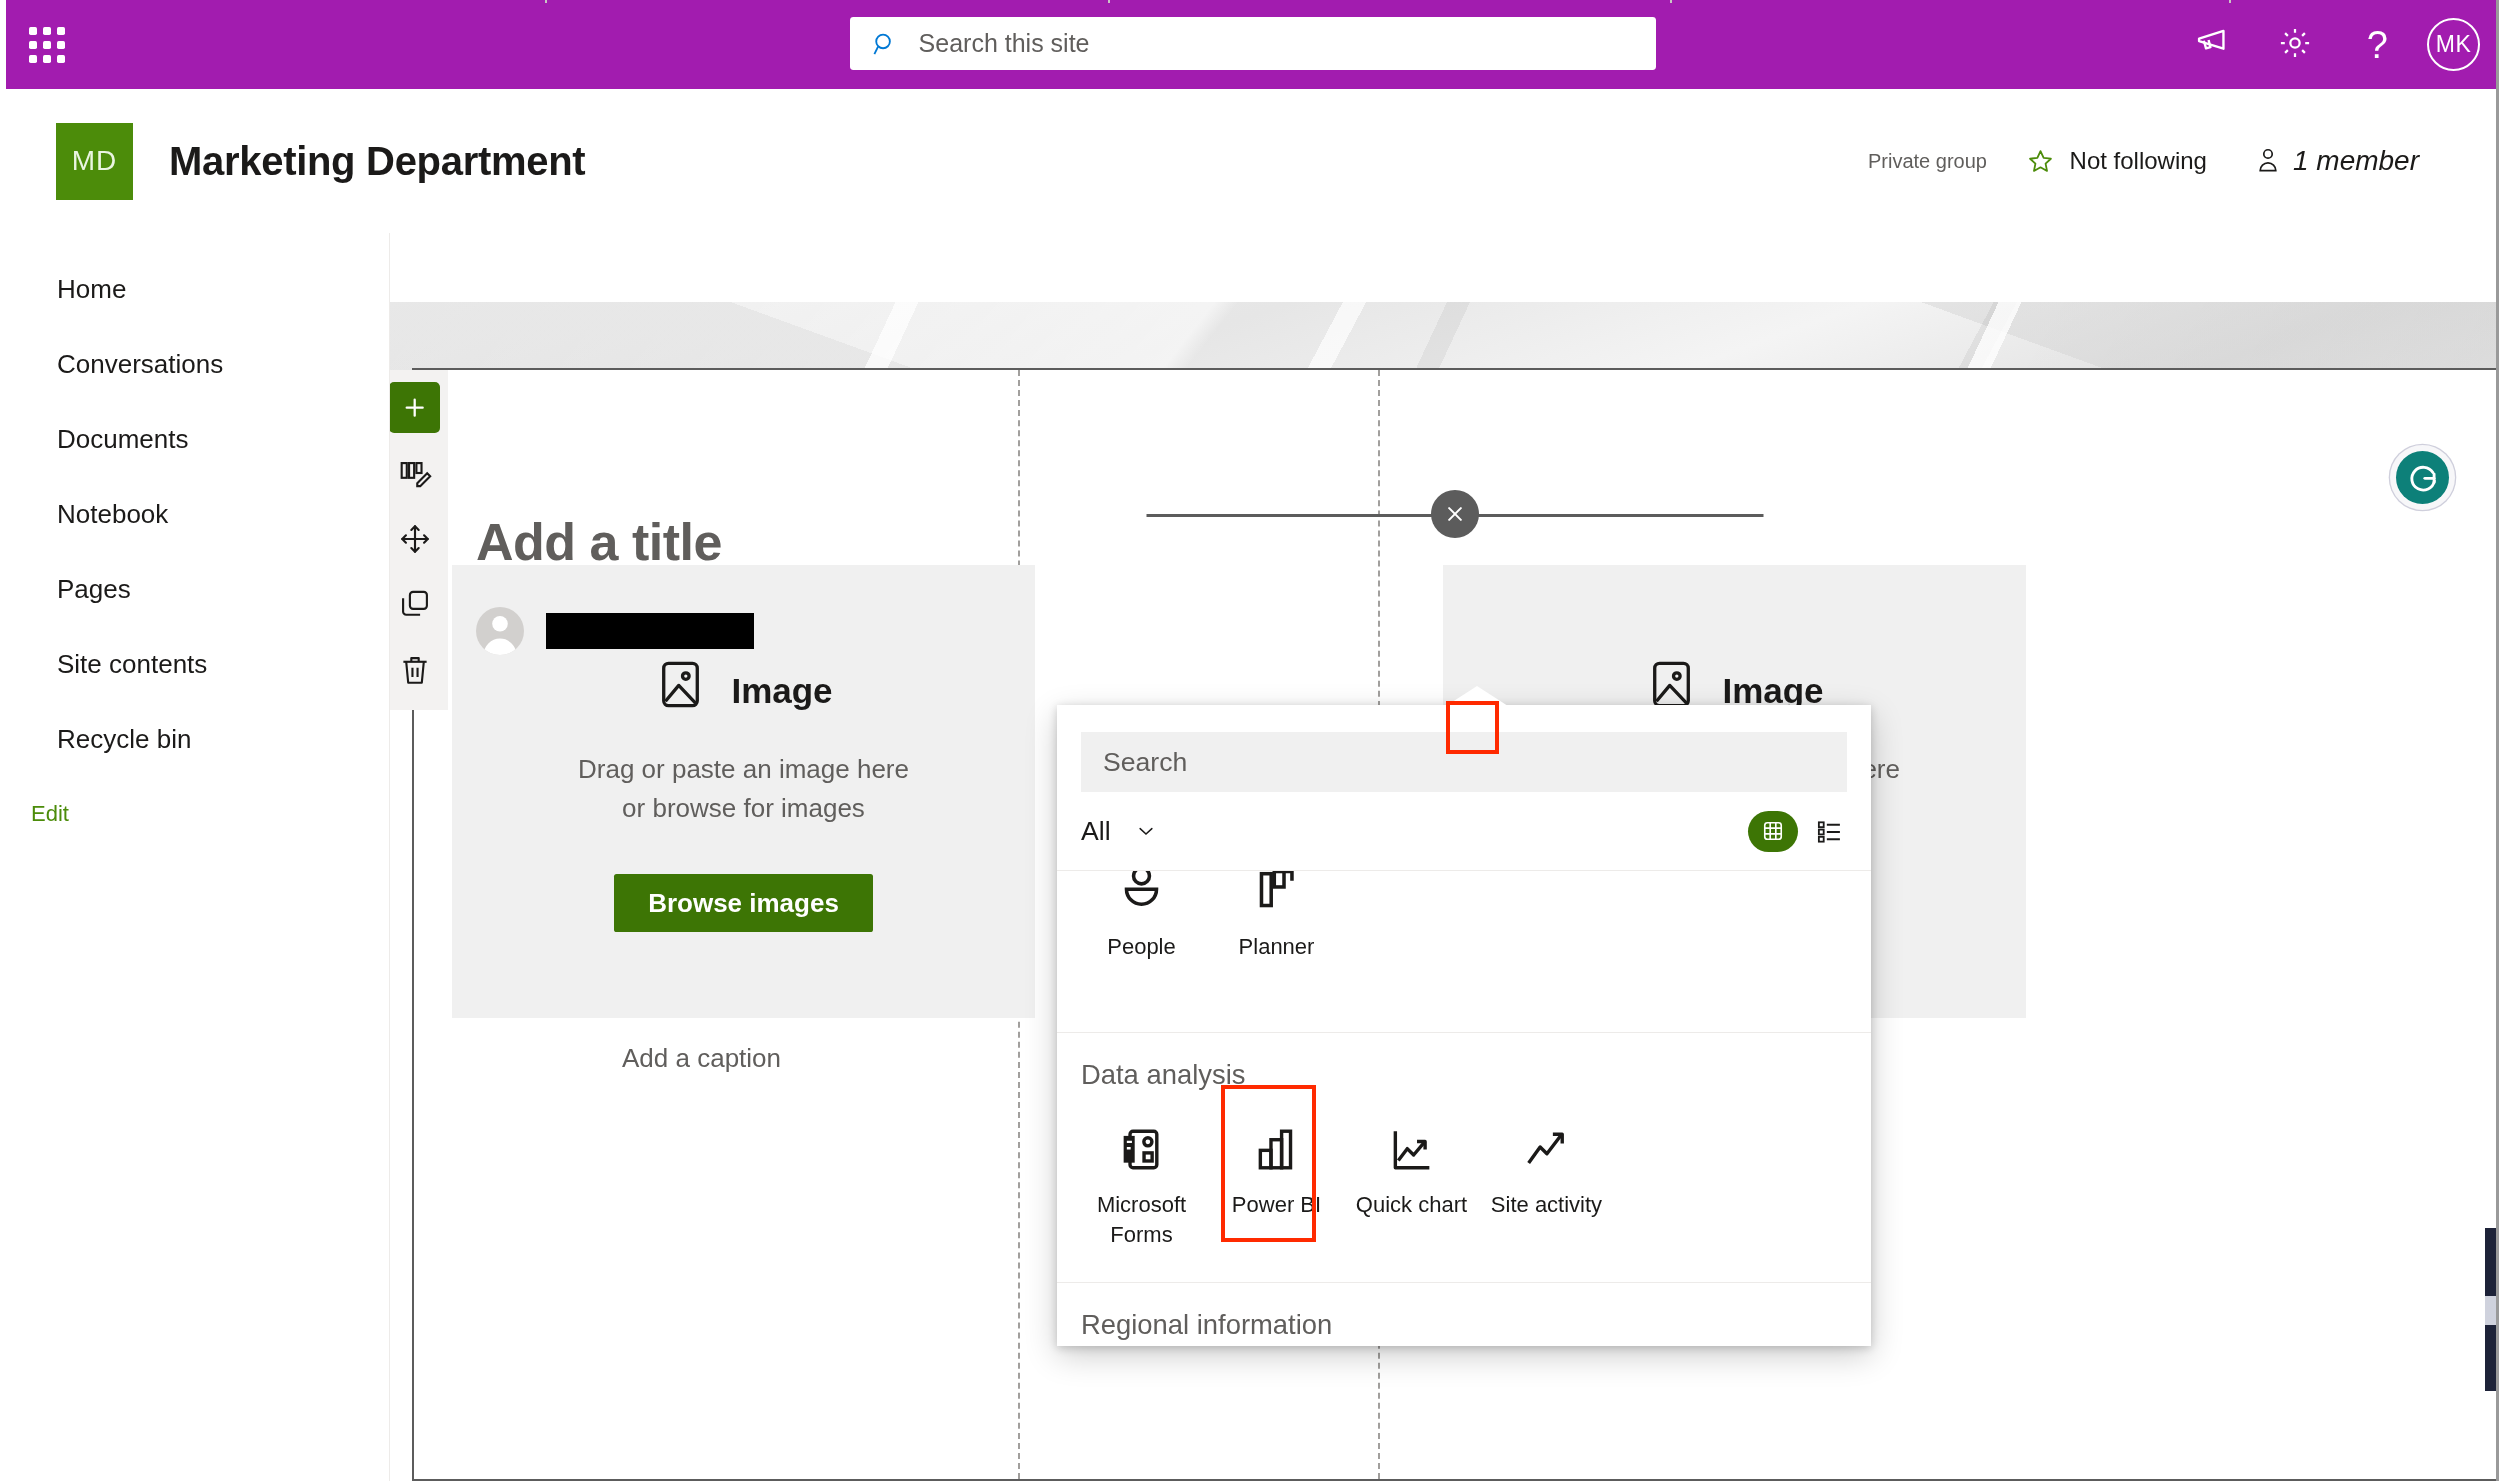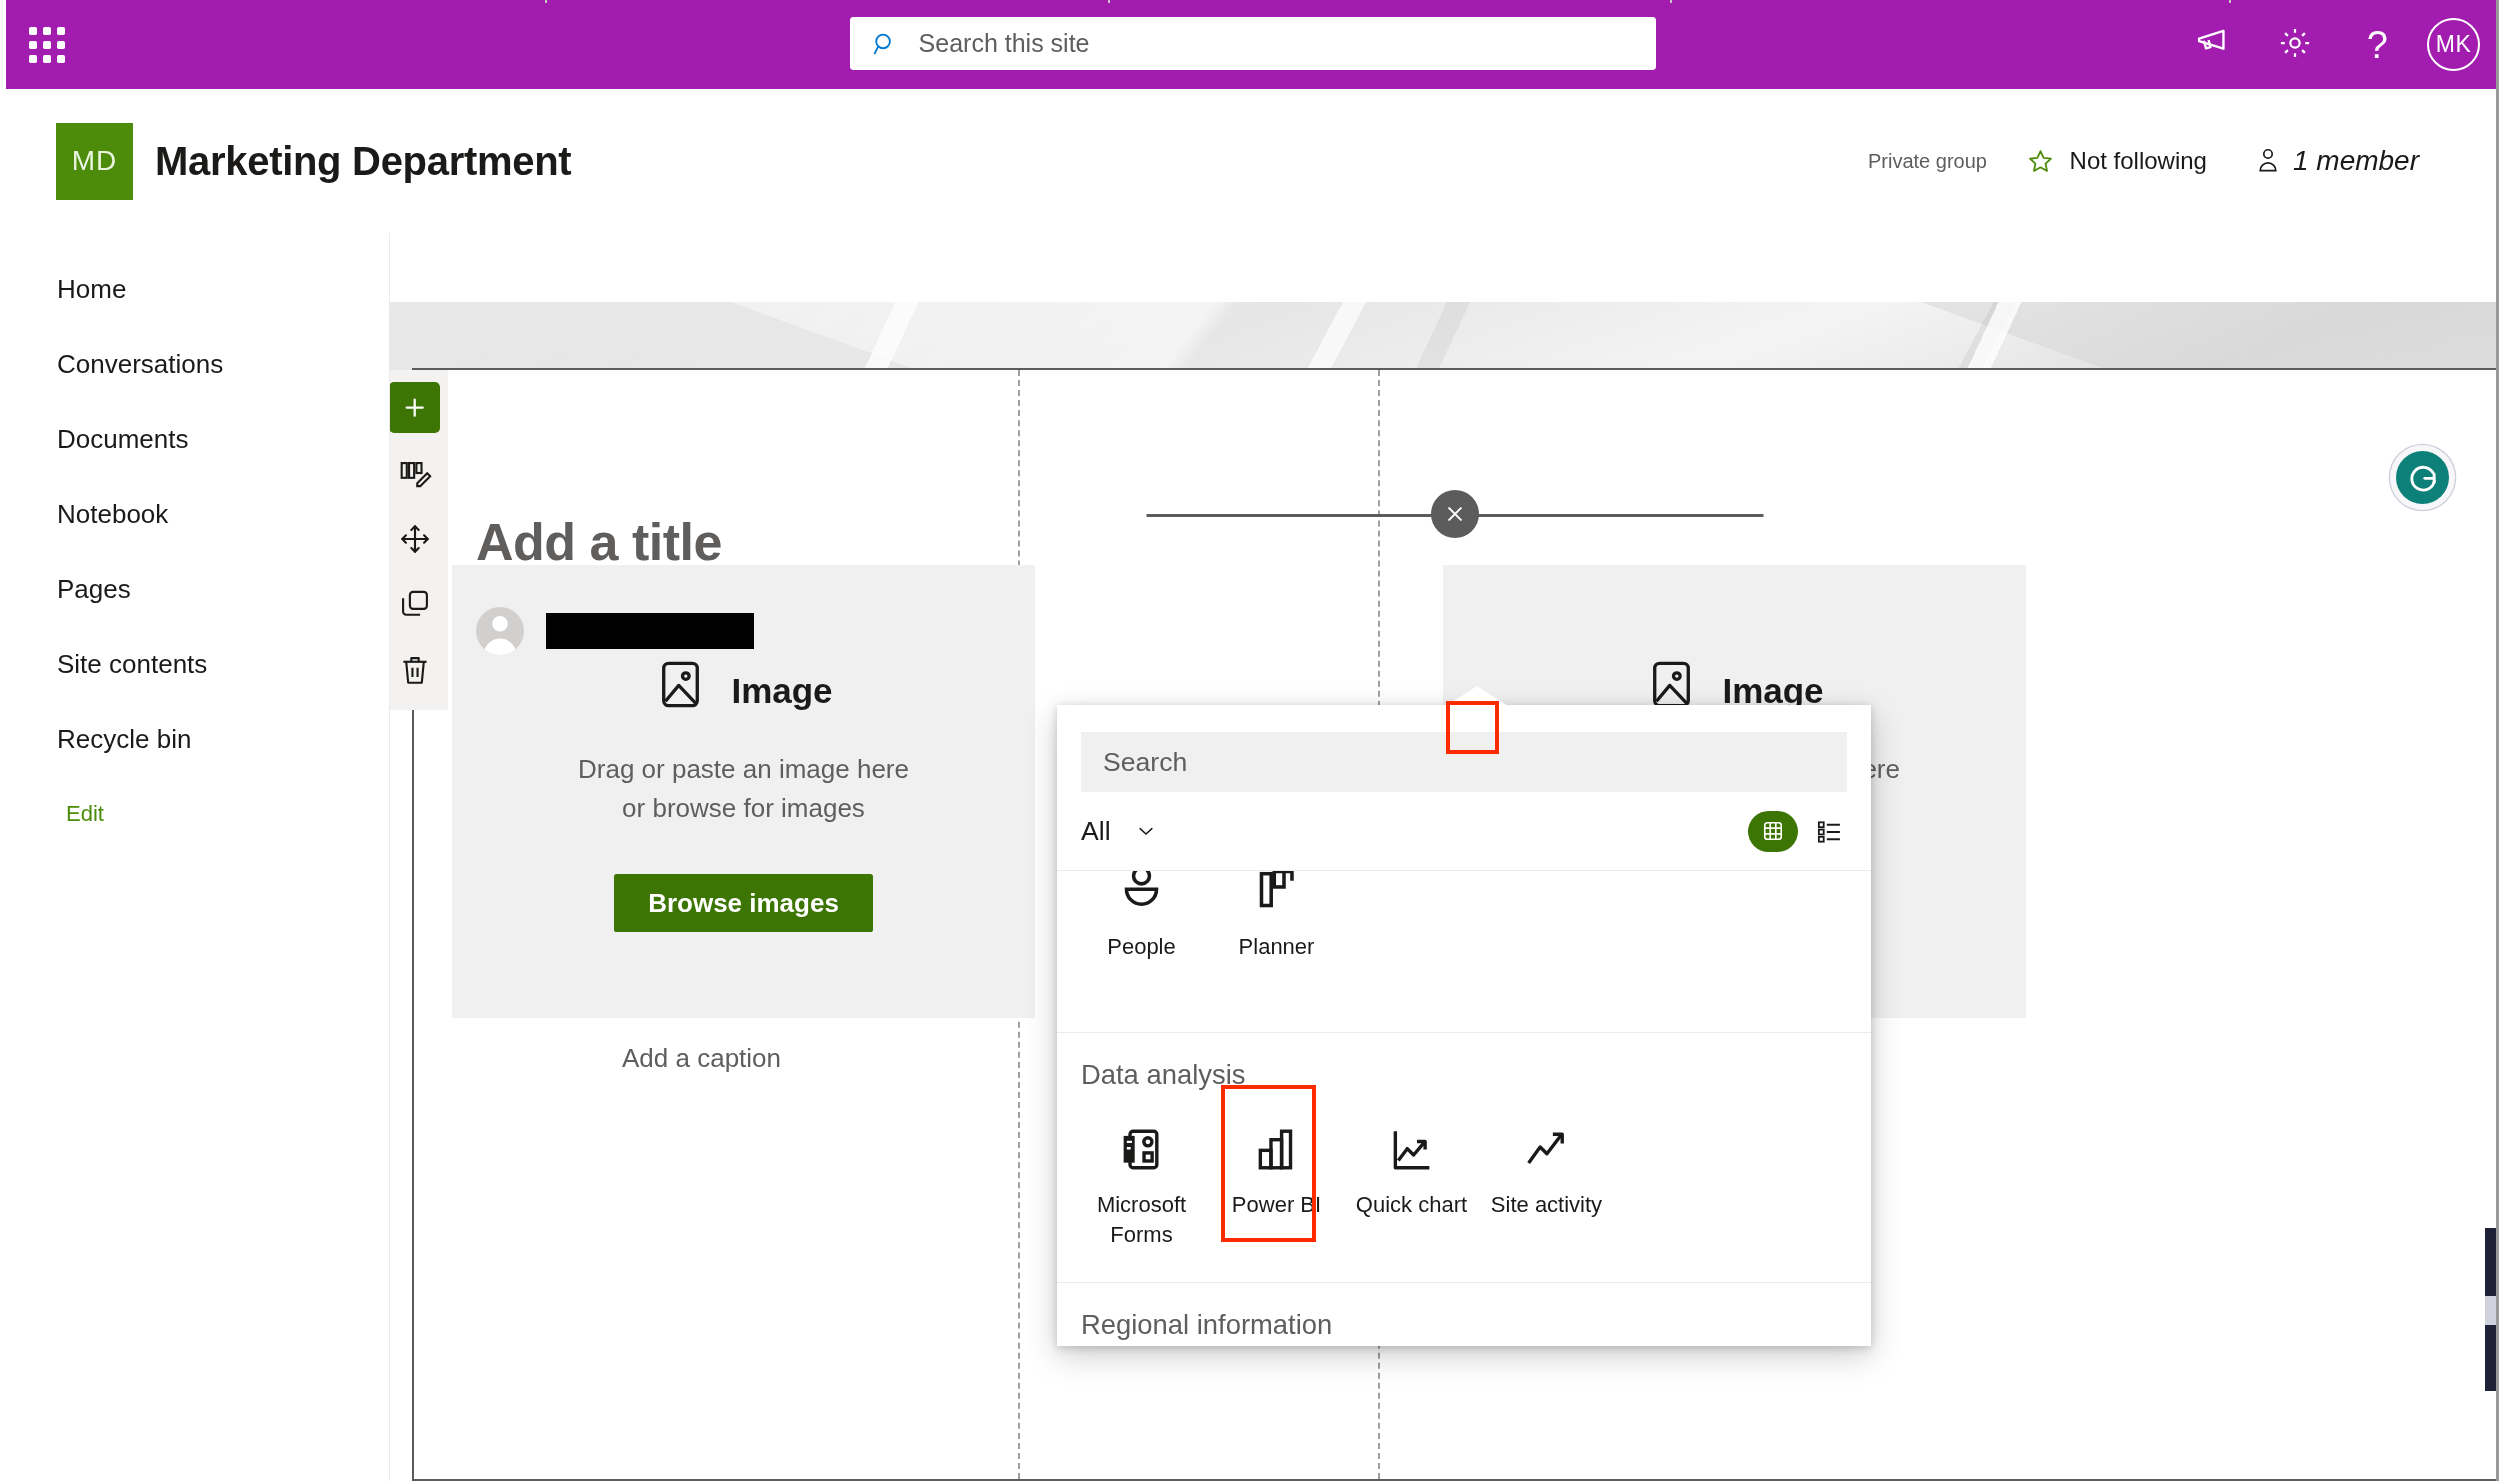--- a/index.html
+++ b/index.html
@@ -54,21 +54,21 @@
   .sitehead {
     position: absolute; top: 89px; left: 0; width: 2500px; height: 144px;
     background: #fff; display: flex; align-items: center;
   }
   .site-logo {
     width: 77px; height: 77px; background: #4c8c0a; color: #eaf5e1;
     font-size: 28px; display: flex; align-items: center; justify-content: center;
     margin-left: 56px; letter-spacing: 0.9px;
   }
   .site-title {
-    font-size: 40px; color: #1b1a19; margin-left: 22px; font-weight: 700;
+    font-size: 40px; color: #1b1a19; margin-left: 36px; font-weight: 700;
     letter-spacing: -0.3px; cursor: pointer;
   }
   .sitehead-right {
     position: absolute; right: 81px; top: 0; height: 144px;
     display: flex; align-items: center; gap: 0;
   }
   .priv-group { font-size: 20px; color: #605e5c; margin-right: 39px; }
   .follow-btn {
     display: flex; align-items: center; gap: 14.6px; margin-right: 48px; cursor: pointer;
   }
@@ -79,21 +79,21 @@
   
   .leftnav {
     position: absolute; top: 233px; left: 0; width: 390px; height: 1248px;
     background: #fff; border-right: 0.9px solid #edebe9; padding-top: 19px;
   }
   .nav-item {
     height: 75px; display: flex; align-items: center; padding-left: 57px;
     font-size: 26px; color: #1b1a19; cursor: pointer;
   }
   .nav-edit {
-    margin-top: 15.4px; padding-left: 66px; font-size: 22px;
+    margin-top: 15.4px; padding-left: 31px; font-size: 22px;
     color: #4c8c0a; cursor: pointer; height: 43px; display: flex; align-items: center;
   }
 
   
   .canvas {
     position: absolute; top: 233px; left: 390px; width: 2110px; height: 1248px;
     background: #fff; overflow: hidden;
   }
   .hero {
     position: absolute; top: 69px; left: 0; width: 2110px; height: 403px;

